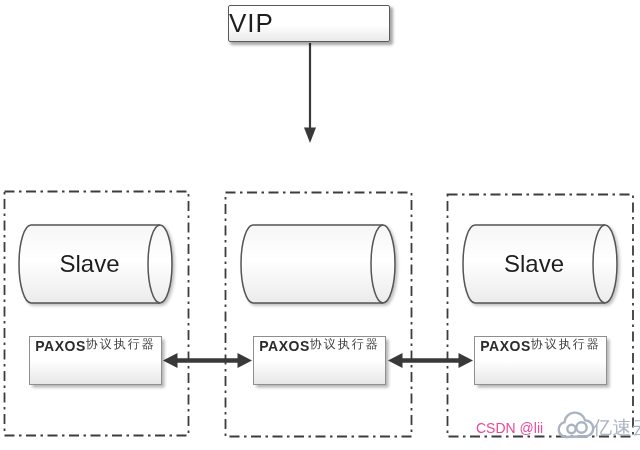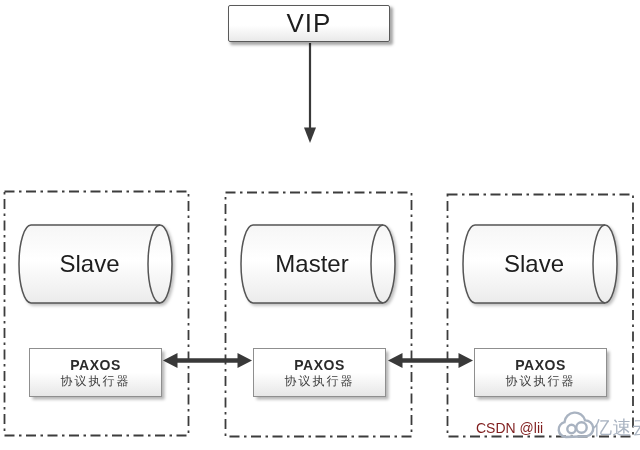--- a/index.html
+++ b/index.html
@@ -8,52 +8,52 @@
     font-family:"Liberation Sans", sans-serif; overflow:hidden;
   }
   svg.layer { position:absolute; left:0; top:0; }
 
   
   .vip-box {
     position:absolute; left:228px; top:5px; width:160px; height:35px;
     border:1.6px solid #5a5a5a; border-radius:2px;
     background:linear-gradient(#ffffff 55%, #e9e9e9);
     box-shadow:2.5px 2.5px 3px rgba(0,0,0,0.35);
-    display:flex; align-items:center; justify-content:center;
+    display:flex; align-items:center; 
     font-size:26px; color:#1e1e1e; letter-spacing:1px;
   }
 
   
   .db-label {
     position:absolute; top:248px; height:32px; line-height:32px;
     font-size:24px; color:#1e1e1e; text-align:center;
   }
   .db-label.left  { left:19px;  width:141px; }
   .db-label.mid   { left:241px; width:142px; }
   .db-label.right { left:463px; width:142px; }
 
   
   .paxos-box {
-    position:absolute; top:348px; width:131px; height:47px;
+    position:absolute; top:336px; width:131px; height:47px;
     border:1.2px solid #8f8f8f;
     background:linear-gradient(#ffffff 50%, #e7e7e7);
     box-shadow:2.5px 2.5px 3px rgba(0,0,0,0.3);
-    display:flex; flex-direction:column; align-items:center; justify-content:center;
+    display:flex; flex-direction:row; justify-content:center;
     line-height:1.3;
   }
   .paxos-box.left  { left:29px; }
   .paxos-box.mid   { left:253px; }
   .paxos-box.right { left:474px; }
   .paxos-l1 { font-size:14px; font-weight:bold; color:#2b2b2b; letter-spacing:0.5px; }
   .paxos-l2 { font-size:12px; color:#3c3c3c; letter-spacing:2px; }
 
   
   .csdn-mark {
     position:absolute; left:476px; top:420px;
-    font-size:14px; color:#7f1d1d; white-space:nowrap;
+    font-size:14px; color:#ec4899; white-space:nowrap;
   }
   .brand-text {
     position:absolute; left:593px; top:415px;
     font-size:19px; color:#a9b3c1; white-space:nowrap; letter-spacing:0.5px;
   }
 
   .shadowed { filter:drop-shadow(2px 2px 1.5px rgba(0,0,0,0.25)); }
 </style>
 </head>
 <body>
@@ -107,21 +107,20 @@
       <circle cx="571.5" cy="429" r="4.2"></circle>
       <circle cx="581.5" cy="427.5" r="5.2"></circle>
     </g>
   </svg>
 
   <div class="vip-box">
     <span>VIP</span>
   </div>
 
   <div class="db-label left">Slave</div>
-  <div class="db-label mid">Master</div>
   <div class="db-label right">Slave</div>
 
   <div class="paxos-box left">
     <span class="paxos-l1">PAXOS</span>
     <span class="paxos-l2">协议执行器</span>
   </div>
   <div class="paxos-box mid">
     <span class="paxos-l1">PAXOS</span>
     <span class="paxos-l2">协议执行器</span>
   </div>

